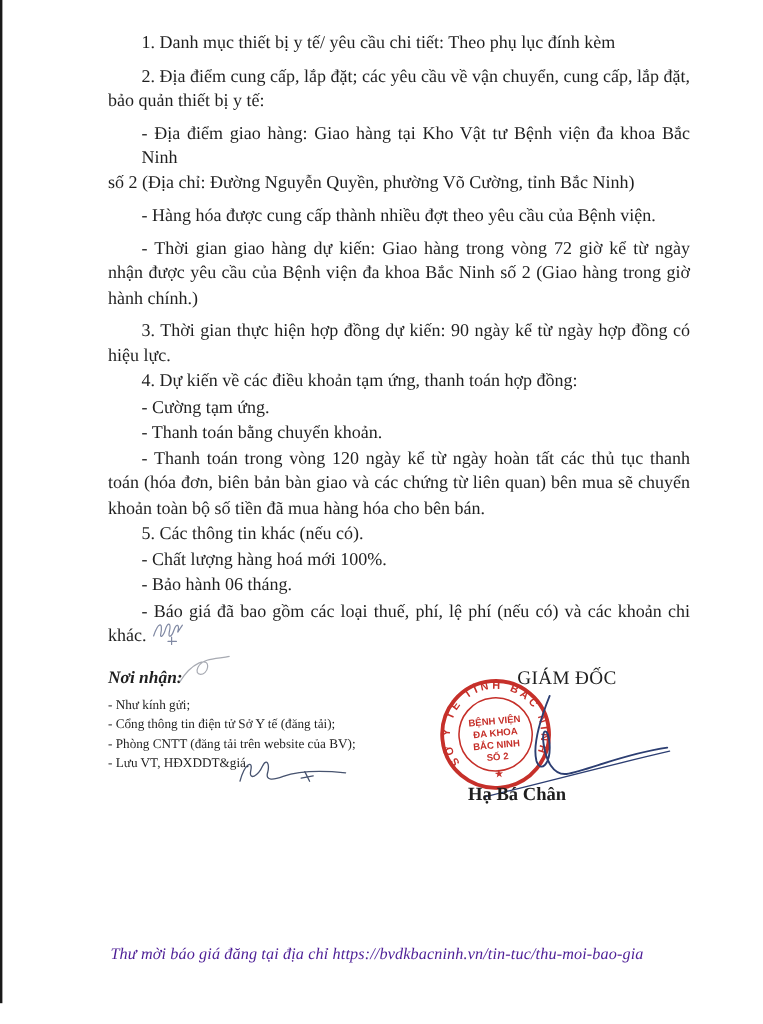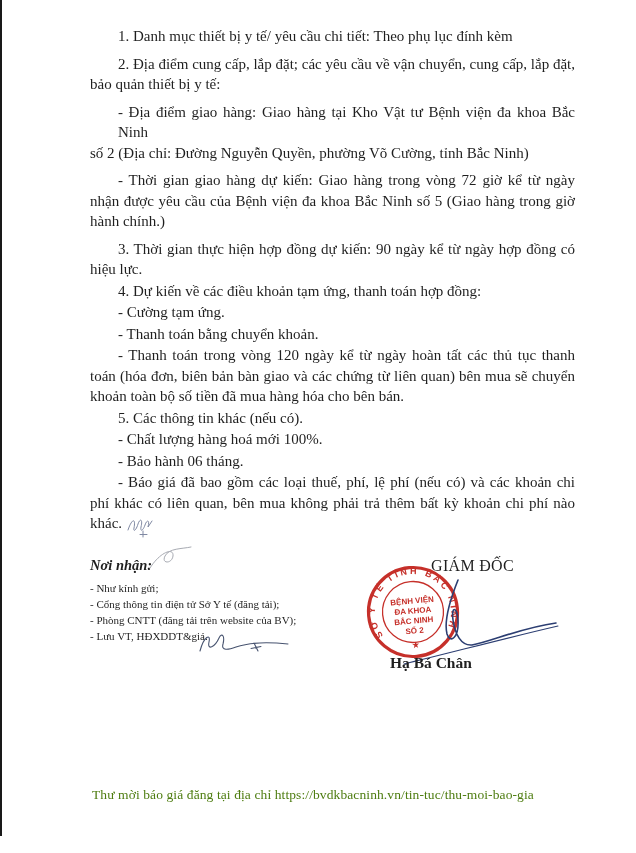--- a/index.html
+++ b/index.html
@@ -30,43 +30,46 @@
   .director-title{font-size:16px;font-weight:normal;letter-spacing:.3px;}
   .signer-name{position:absolute;left:390px;top:654px;width:165px;text-align:left;font-size:15.5px;font-weight:bold;}
 
   .stamp-wrap{position:absolute;left:365px;top:564px;width:96px;height:96px;}
   .sig-wrap{position:absolute;left:398px;top:576px;width:170px;height:96px;}
   .mark{position:absolute;}
 
   
   .page-footer-note{
     position:absolute;left:92px;top:787px;width:500px;
-    font-size:13.5px;color:#4d7c0f;letter-spacing:.1px;
+    font-size:13.5px;font-style:italic;color:#4c1d95;letter-spacing:.1px;
   }
 </style>
 </head>
 <body>
 
 <div class="edge-line"></div>
 
 <div class="doc-body" id="doc-body">
     <div class="para">
       <div class="line first">1. Danh mục thiết bị y tế/ yêu cầu chi tiết: Theo phụ lục đính kèm</div>
     </div>
     <div class="para spaced">
       <div class="line first fill">2. Địa điểm cung cấp, lắp đặt; các yêu cầu về vận chuyển, cung cấp, lắp đặt,</div>
       <div class="line">bảo quản thiết bị y tế:</div>
     </div>
     <div class="para spaced">
       <div class="line first fill">- Địa điểm giao hàng: Giao hàng tại Kho Vật tư  Bệnh viện đa khoa Bắc Ninh</div>
       <div class="line">số 2 (Địa chỉ: Đường Nguyễn Quyền, phường Võ Cường, tỉnh Bắc Ninh)</div>
     </div>
     <div class="para spaced">
+      <div class="line first">- Hàng hóa được cung cấp thành nhiều đợt theo yêu cầu của Bệnh viện.</div>
+    </div>
+    <div class="para spaced">
       <div class="line first fill">- Thời gian giao hàng dự kiến: Giao hàng trong vòng 72 giờ kể từ ngày</div>
-      <div class="line fill">nhận được yêu cầu của Bệnh viện đa khoa Bắc Ninh số 5 (Giao hàng trong giờ</div>
+      <div class="line fill">nhận được yêu cầu của Bệnh viện đa khoa Bắc Ninh số 2 (Giao hàng trong giờ</div>
       <div class="line">hành chính.)</div>
     </div>
     <div class="para spaced">
       <div class="line first fill">3. Thời gian thực hiện hợp đồng dự kiến: 90 ngày kể từ ngày hợp đồng có</div>
       <div class="line">hiệu lực.</div>
     </div>
     <div class="para">
       <div class="line first">4. Dự kiến về các điều khoản tạm ứng, thanh toán hợp đồng:</div>
     </div>
     <div class="para">
@@ -84,21 +87,20 @@
       <div class="line first">5. Các thông tin khác (nếu có).</div>
     </div>
     <div class="para">
       <div class="line first">- Chất lượng hàng hoá mới 100%.</div>
     </div>
     <div class="para">
       <div class="line first">- Bảo hành 06 tháng.</div>
     </div>
     <div class="para">
       <div class="line first fill">- Báo giá đã bao gồm các loại thuế, phí, lệ phí (nếu có)  và các khoản chi</div>
-      <div class="line fill">phí khác có liên quan, bên mua không phải trả thêm bất kỳ khoản chi phí nào</div>
       <div class="line">khác.</div>
     </div>
   </div>
 
 <svg class="mark" style="left:123px;top:510px" width="36" height="28" viewBox="0 0 36 28">
   <g fill="none" stroke="#8089a3" stroke-width="1" stroke-linecap="round">
     <path d="M5 20 C9 8 13 8 11 18 C10 22 13 21 15 14 C17 8 20 9 18 17 C17 22 20 21 22 15 C24 9 27 10 25 17 L29 11"></path>
     <path d="M20 21 L20 27 M17 24.5 L24 24.5"></path>
   </g>
 </svg>

